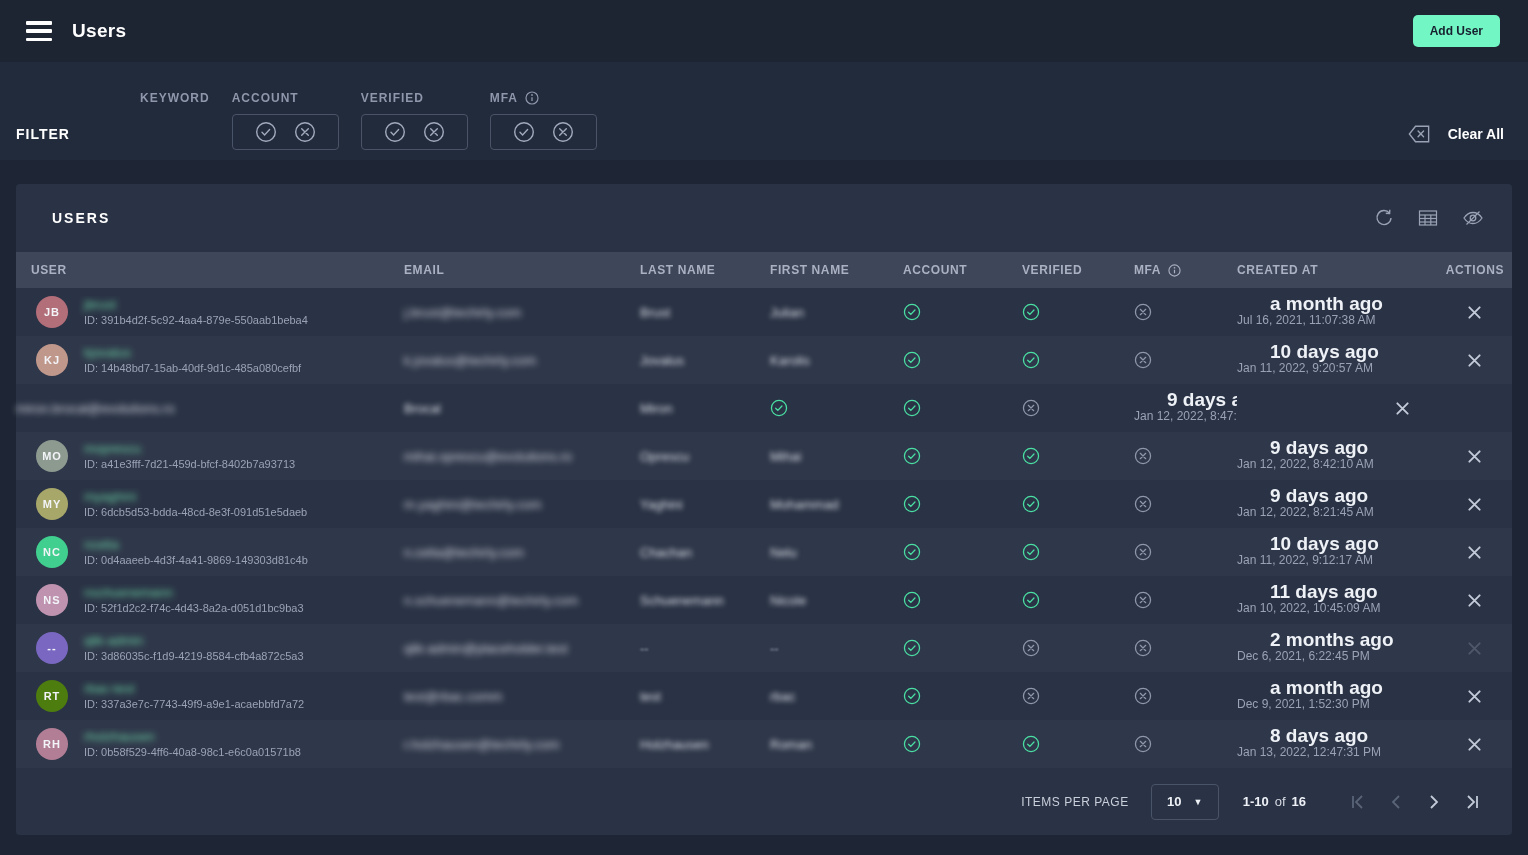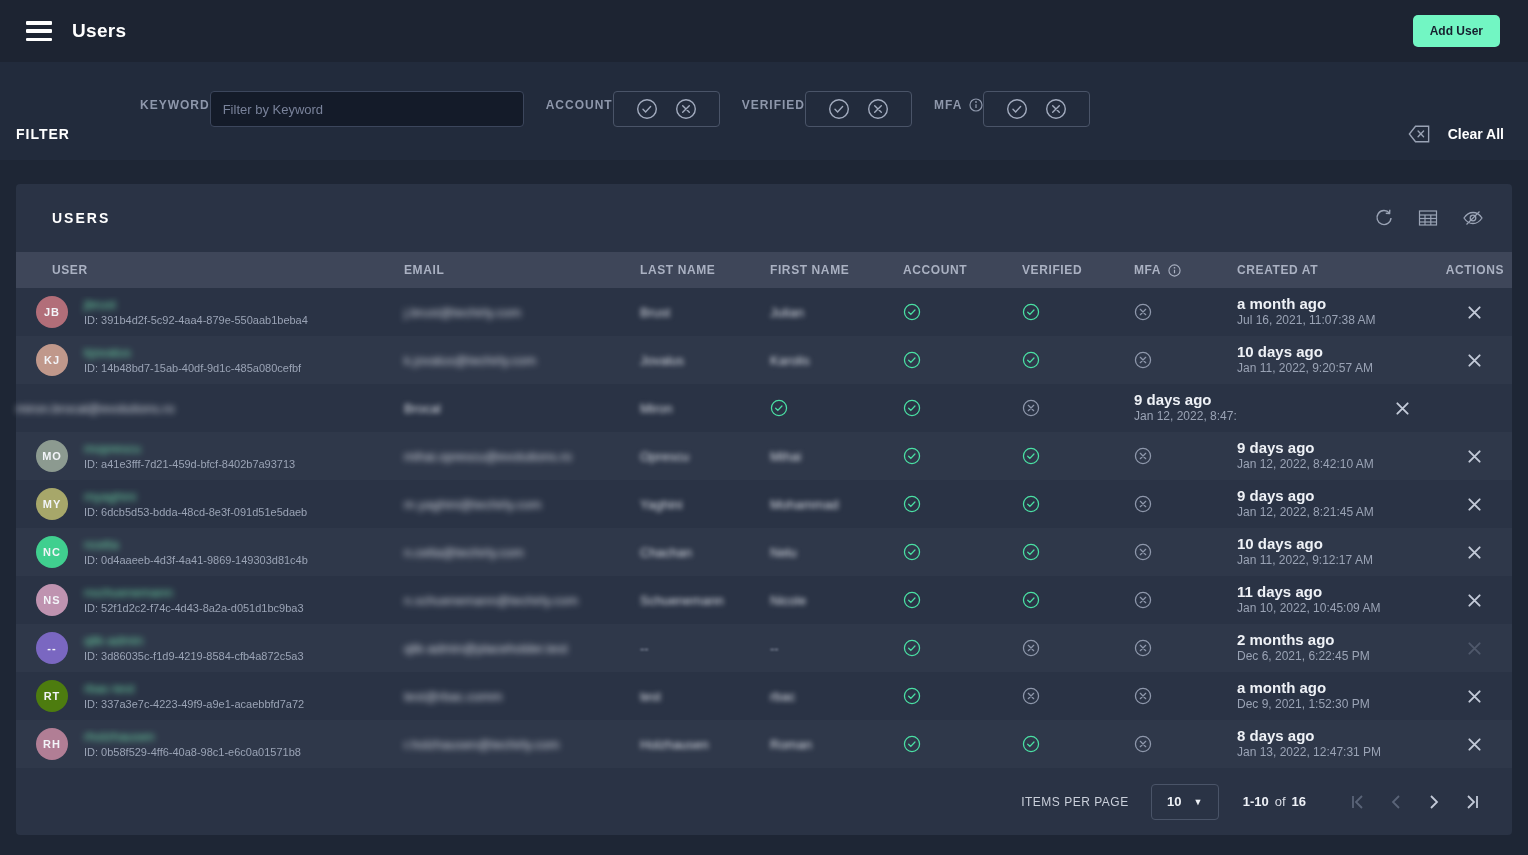--- a/index.html
+++ b/index.html
@@ -9,21 +9,21 @@
   .topbar { height:62px; background:#1d2432; display:flex; align-items:center; padding:0 14px; }
   .hamburger { width:26px; height:20px; display:flex; flex-direction:column; justify-content:space-between; cursor:pointer; margin-left:12px; }
   .hamburger span { display:block; height:3.5px; background:#ffffff; border-radius:1px; }
   .page-title { color:#ffffff; font-size:19px; font-weight:bold; margin-left:20px; letter-spacing:0.3px; }
   .spacer { flex:1; }
   .add-user-btn { background:#72f6c3; color:#16202e; font-weight:bold; font-size:12px; border:none; border-radius:5px; padding:9px 17px; cursor:pointer; margin-right:14px; font-family:inherit; }
 
   
   .filterbar { height:98px; background:#222b3c; display:flex; align-items:flex-start; padding:0 16px; position:relative; }
   .filter-label { color:#ffffff; font-weight:bold; font-size:14px; letter-spacing:1px; position:absolute; left:16px; top:121px; transform:translateY(-50%); top:72px; }
-  .fgroup { display:flex; flex-direction:row; }
+  .fgroup { display:flex; flex-direction:column; }
   .fgroup .glabel { color:#8e97ab; font-size:12px; font-weight:bold; letter-spacing:1px; margin-bottom:9px; display:flex; align-items:center; gap:7px; }
   .kw-group { margin-left:124px; margin-top:29px; }
   .kw-input { width:314px; height:36px; background:#141b29; border:1px solid #3c465c; border-radius:4px; color:#d7dbe4; font-size:13px; padding:0 12px; font-family:inherit; }
   .kw-input::placeholder { color:#79829a; }
   .toggle-group { margin-top:29px; margin-left:22px; }
   .toggle-box { width:107px; height:36px; border:1px solid #4a5468; border-radius:4px; display:flex; align-items:center; justify-content:space-between; padding:0 22px; }
   .tg-icon { display:flex; cursor:pointer; color:#a2abbe; }
   .clear-all { position:absolute; right:24px; top:121px; transform:translateY(-50%); top:72px; display:flex; align-items:center; gap:18px; cursor:pointer; }
   .clear-all .txt { color:#ffffff; font-weight:bold; font-size:14px; }
 
@@ -31,34 +31,34 @@
   .card { width:1496px; margin:24px auto 0 16px; background:#2a3345; border-radius:4px; height:651px; display:flex; flex-direction:column; }
   .card-header { height:68px; display:flex; align-items:center; padding:0 28px 0 36px; }
   .card-title { color:#ffffff; font-weight:bold; font-size:14px; letter-spacing:2px; }
   .card-tools { margin-left:auto; display:flex; gap:24px; color:#9aa3b5; }
   .tool-btn { cursor:pointer; display:flex; }
 
   
   .grid-cols { display:grid; grid-template-columns:388px 236px 130px 133px 119px 112px 103px 203px 1fr; }
   .thead { height:36px; background:#3e4659; align-items:center; }
   .thead .hcell { color:#aab1c2; font-size:12px; font-weight:bold; letter-spacing:0.6px; display:flex; align-items:center; gap:7px; }
-  .thead .hcell:first-child { padding-left:36px;text-align:right; }
+  .thead .hcell:first-child { padding-left:15px;text-align:right; }
   .thead .hcell.right { justify-content:flex-end; padding-right:8px; }
   .trow { height:48px; align-items:center; }
   .trow:nth-child(even) { background:#2f384a; }
   .cell { font-size:13px; color:#d8dce4; overflow:hidden; white-space:nowrap; }
   .user-cell { display:flex; align-items:center; padding-left:20px; gap:16px; }
   .avatar { width:32px; height:32px; border-radius:50%; display:flex; align-items:center; justify-content:center; color:#f2f4f8; font-size:11px; font-weight:bold; letter-spacing:1px; flex-shrink:0; }
   .uname { font-size:13px; color:#6fd9a6; line-height:15px; }
   .uid { font-size:11px; color:#9aa3b5; line-height:15px; margin-top:1px; }
   .blurred { filter:blur(3px); opacity:0.95; }
   .blur-soft { filter:blur(2.5px); }
   .dashes { color:#aab1c2; filter:blur(1px); }
   .status { display:flex; }
-  .created .rel { color:#eef1f6; font-weight:bold; font-size:15px; line-height:16px; }
+  .created .rel { color:#eef1f6; font-weight:bold; font-size:19px; line-height:16px;margin-left:33px; }
   .created .ts { color:#9aa3b5; font-size:12px; line-height:16px; }
   .actions { display:flex; justify-content:flex-end; padding-right:30px; }
   .xbtn { cursor:pointer; color:#c3cad8; display:flex; }
   .xbtn.disabled { color:#6a7386; opacity:0.55; cursor:default; }
 
   
   .card-footer { height:67px; display:flex; align-items:center; justify-content:flex-end; padding-right:32px; gap:0; }
   .ipp-label { color:#c9cfda; font-size:12px; letter-spacing:0.5px; }
   .ipp-select { margin-left:22px; width:68px; height:36px; border:1px solid #4a5468; border-radius:4px; display:flex; align-items:center; justify-content:center; gap:12px; cursor:pointer; color:#eef1f6; font-size:13px; font-weight:bold; }
   .caret { color:#eef1f6; font-size:9px; }
@@ -80,21 +80,20 @@
   <div class="page-title">Users</div>
   <div class="spacer"></div>
   <button class="add-user-btn">Add User</button>
 </div>
 
 <div class="filterbar">
   <div class="filter-label">FILTER</div>
 
   <div class="fgroup kw-group">
     <div class="glabel">KEYWORD</div>
-    <input class="kw-input" type="text" placeholder="Filter by Keyword" style="">
   </div>
 
   <div class="fgroup toggle-group">
     <div class="glabel">ACCOUNT</div>
     <div class="toggle-box">
       <span class="tg-icon">
         <svg width="22" height="22" viewBox="0 0 22 22">
             <circle cx="11" cy="11" r="9.3" fill="none" stroke="currentColor" stroke-width="1.4"></circle>
             <path d="M7 11.3 l2.6 2.6 5-5.3" fill="none" stroke="currentColor" stroke-width="1.4" stroke-linecap="round"></path>
           </svg>
@@ -584,21 +583,21 @@
               <path d="M2.5 2.5 l11 11 M13.5 2.5 l-11 11"></path>
             </svg>
           </span>
     </div>
       </div>
       <div class="grid-cols trow">
     <div class="cell user-cell">
       <div class="avatar" style="background:#4d7c0f">RT</div>
       <div class="uinfo">
         <div class="uname blurred">rbac-test</div>
-        <div class="uid">ID: 337a3e7c-4223-49f9-a9e1-acaebbfd7a72</div>
+        <div class="uid">ID: 337a3e7c-7743-49f9-a9e1-acaebbfd7a72</div>
       </div>
     </div>
     <div class="cell blurred">test@rbac.comm</div>
     <div class="cell blur-soft">test</div>
     <div class="cell blur-soft">rbac</div>
     <div class="cell status">
           <span class="status-icon" style="display:flex">
             <svg width="18" height="18" viewBox="0 0 20 20">
               <circle cx="10" cy="10" r="8.4" fill="none" stroke="#4ae0a4" stroke-width="1.4"></circle>
               <path d="M6.3 10.3 l2.4 2.4 4.6-4.9" fill="none" stroke="#4ae0a4" stroke-width="1.4" stroke-linecap="round"></path>

